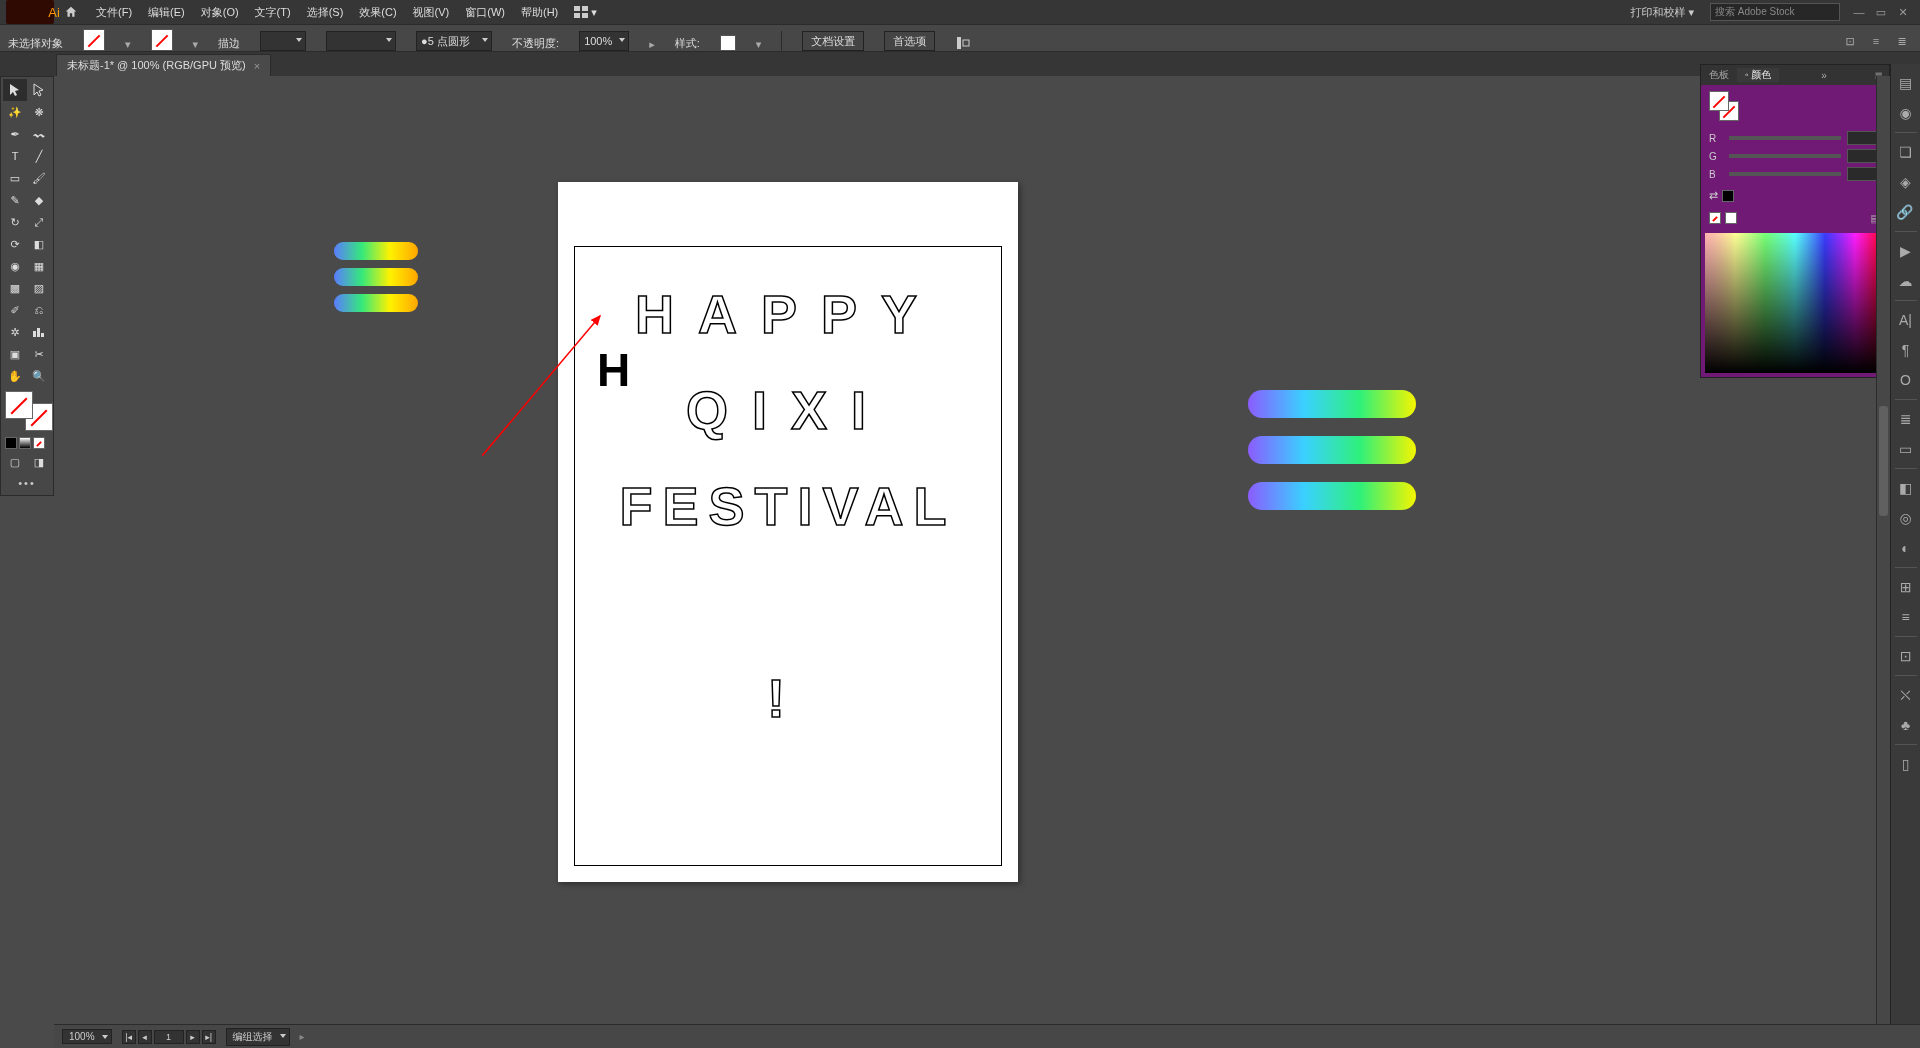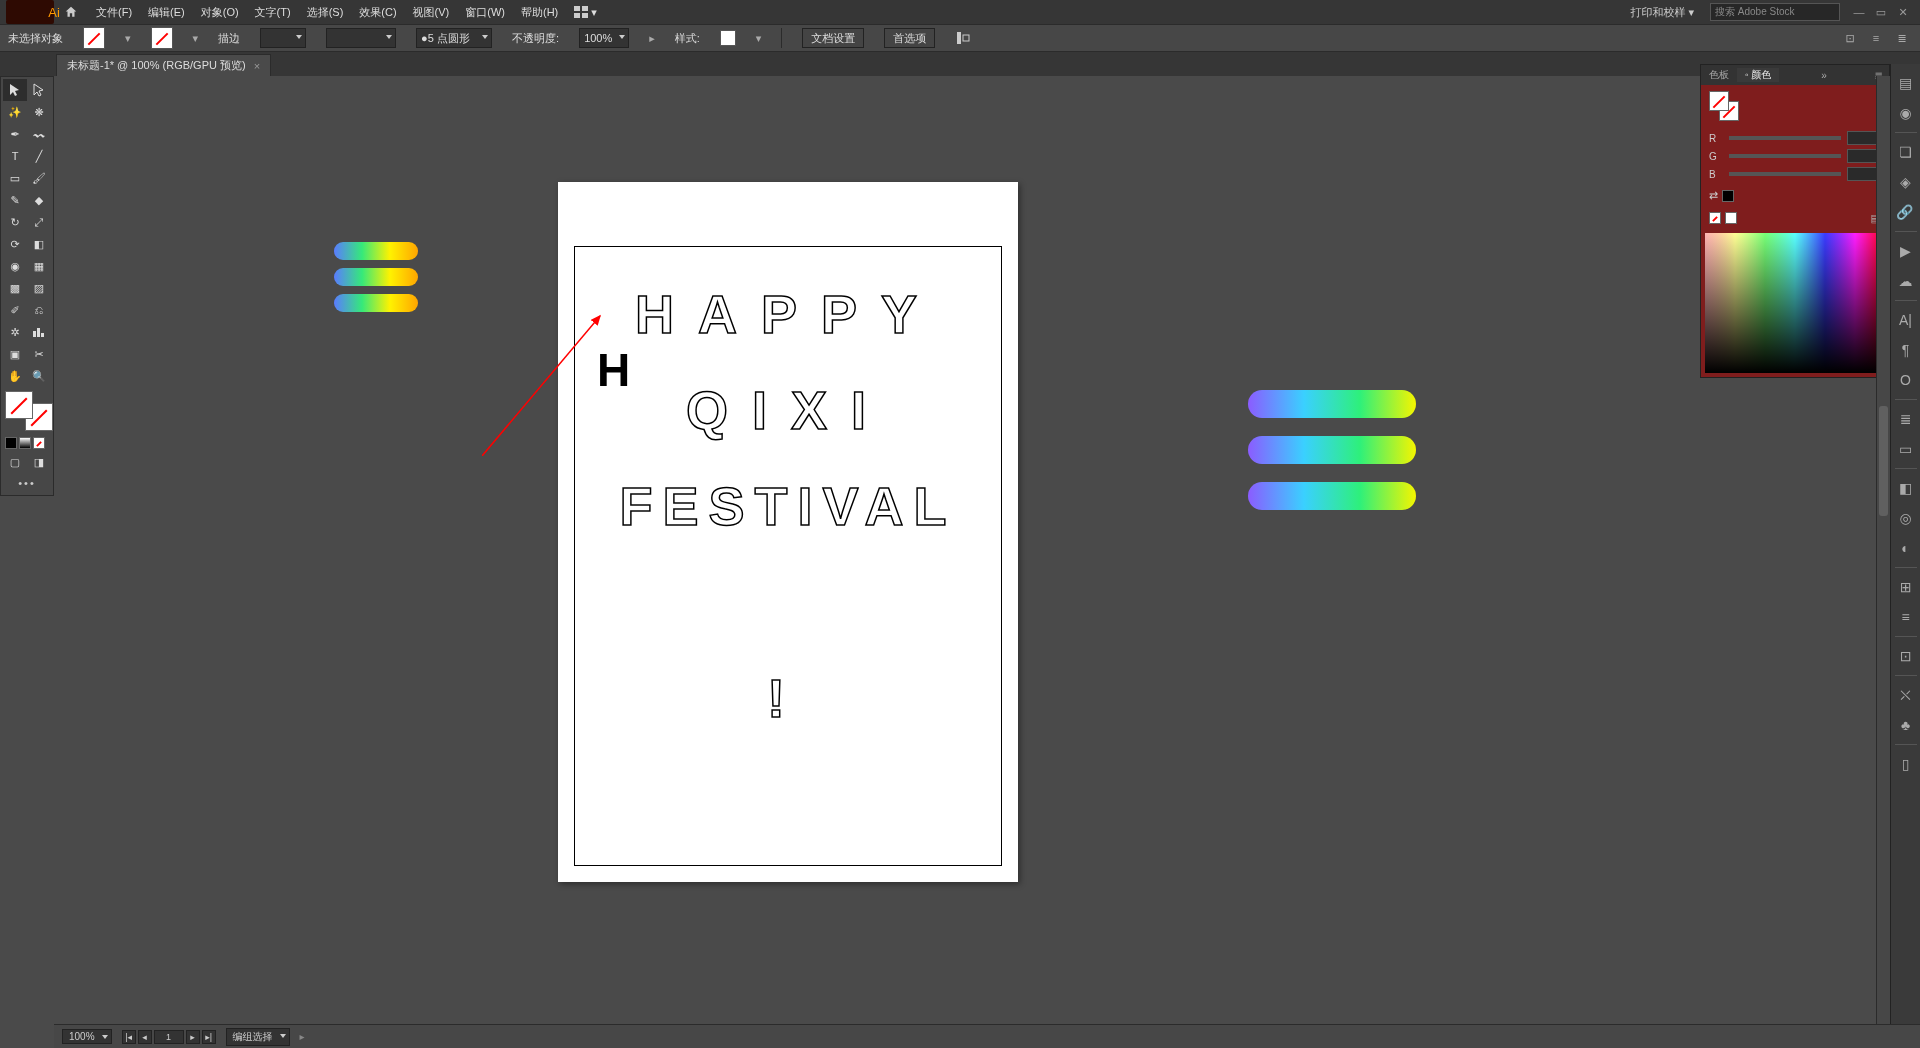--- a/index.html
+++ b/index.html
@@ -9,21 +9,21 @@
 .menubar { height:24px; background:#363636; display:flex; align-items:center; padding:0 6px; }
 .menubar .logo { width:24px; height:24px; background:#2e0a02; color:#ff9a00; display:flex; align-items:center; justify-content:center; font-weight:normal; font-size:13px; border-radius:2px;padding-left:48px; }
 .menubar .home { width:22px; height:22px; margin:0 6px; display:flex; align-items:center; justify-content:center; }
 .menubar .menuitem { padding:0 8px; height:30px; display:flex; align-items:center; color:#ddd; cursor:default; }
 .menubar .spacer { flex:1; }
 .menubar .right-item { padding:0 8px; color:#ccc; font-size:11px; }
 .menubar .search { width:130px; height:18px; background:#272727; border:1px solid #555; margin:0 8px; display:flex; align-items:center; padding:0 4px; color:#888; font-size:10px; }
 .menubar .winctrl { width:22px; height:22px; display:flex; align-items:center; justify-content:center; color:#999; }
 
 
-.controlbar { height:28px; background:#474747; border-top:1px solid #2b2b2b; border-bottom:1px solid #2b2b2b; display:flex; align-items:center; padding:0 8px; gap:20px; }
+.controlbar { height:28px; background:#474747; border-top:1px solid #2b2b2b; border-bottom:1px solid #2b2b2b; display:flex; align-items:flex-end; padding:0 8px; gap:20px; }
 .controlbar .lbl { color:#ddd; font-size:11px; }
 .swatch-none { width:22px; height:22px; background:#fff; border:1px solid #555; position:relative; }
 .swatch-none::after { content:""; position:absolute; left:2px; right:2px; top:50%; height:2px; background:red; transform:rotate(-45deg); }
 .controlbar .input-dd { height:20px; background:#333; border:1px solid #222; color:#ddd; padding:0 14px 0 4px; font-size:11px; position:relative; display:flex; align-items:center; }
 .controlbar .input-dd .caret { position:absolute; right:3px; top:6px; width:0; height:0; border-left:3px solid transparent; border-right:3px solid transparent; border-top:4px solid #ccc; }
 .controlbar .swatch-sm { width:16px; height:16px; background:#fff; border:1px solid #555; }
 .controlbar .btn { height:20px; padding:0 8px; border:1px solid #222; background:#444; display:flex; align-items:center; font-size:11px; color:#ddd; }
 .controlbar .sep { width:1px; height:20px; background:#2b2b2b; }
 .controlbar .far-right { display:flex; gap:6px; margin-left:auto; }
 .controlbar .far-right .ic { width:20px; height:20px; display:flex; align-items:center; justify-content:center; color:#aaa; }
@@ -64,21 +64,21 @@
 .red-arrow { position:absolute; pointer-events:none; }
 
 
 .pill { height:18px; border-radius:9px; background:linear-gradient(90deg,#5a7cff,#35e97a,#fff200,#ffa500); margin-bottom:8px; }
 .pill.b { background:linear-gradient(90deg,#8b5cff,#3ad0ff,#2ef07a,#f5f500); }
 .pillset-left { position:absolute; left:280px; top:166px; width:84px; }
 .pillset-right { position:absolute; left:1194px; top:314px; width:168px; }
 .pillset-right .pill { height:28px; border-radius:14px; margin-bottom:18px; }
 
 
-.color-panel { position:absolute; right:30px; top:64px; width:190px; background:#7f1d1d; border:1px solid #222; }
+.color-panel { position:absolute; right:30px; top:64px; width:190px; background:#701a75; border:1px solid #222; }
 .color-panel .tabs { display:flex; height:20px; background:#333; align-items:center; font-size:10px; }
 .color-panel .tabs .t { padding:0 8px; color:#aaa; }
 .color-panel .tabs .t.act { background:#3a3a3a; color:#eee; }
 .color-panel .tabs .burger { margin-left:auto; padding:0 6px; color:#aaa; }
 .color-panel .rgb { padding:6px 8px; }
 .color-panel .rgb .rgbrow { display:flex; align-items:center; height:18px; gap:6px; }
 .color-panel .rgb .rgbrow .lab { width:14px; color:#ccc; font-size:10px; }
 .color-panel .rgb .rgbrow .track { flex:1; height:4px; background:#555; }
 .color-panel .rgb .rgbrow .val { width:34px; height:14px; background:#2a2a2a; border:1px solid #555; }
 .color-panel .spectrum { height:140px; margin:4px; background:

